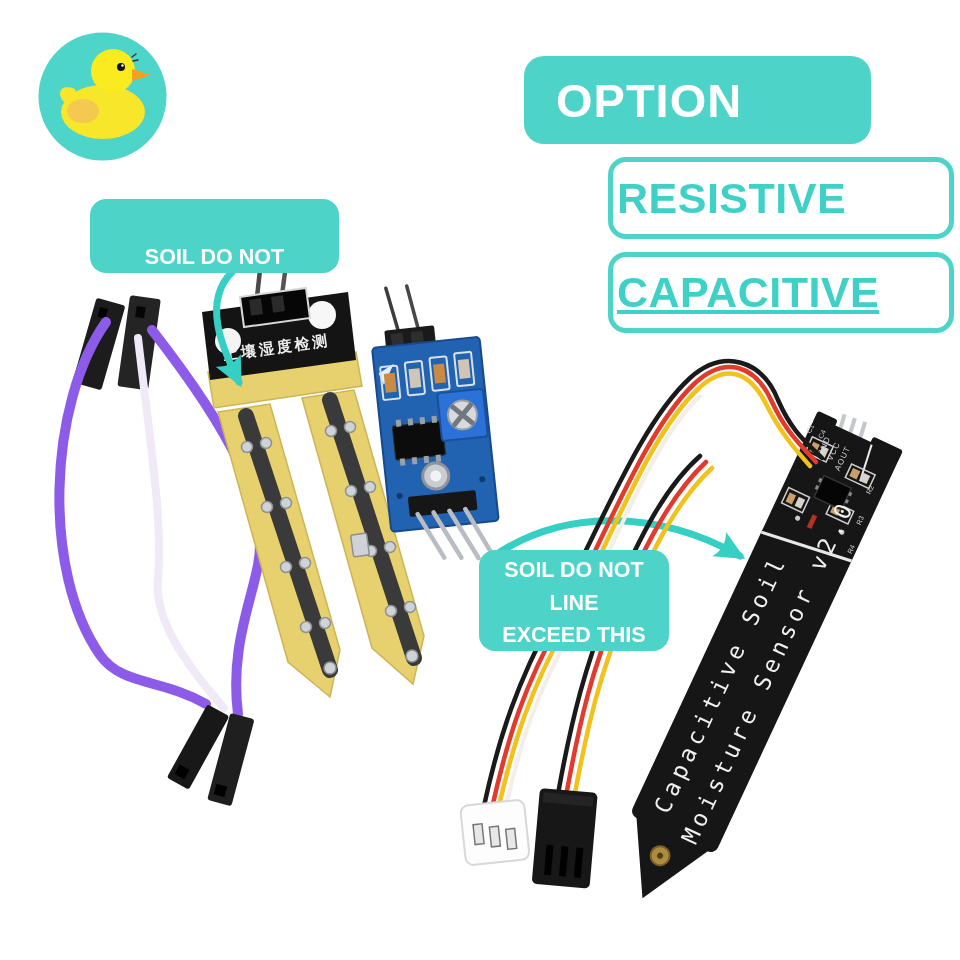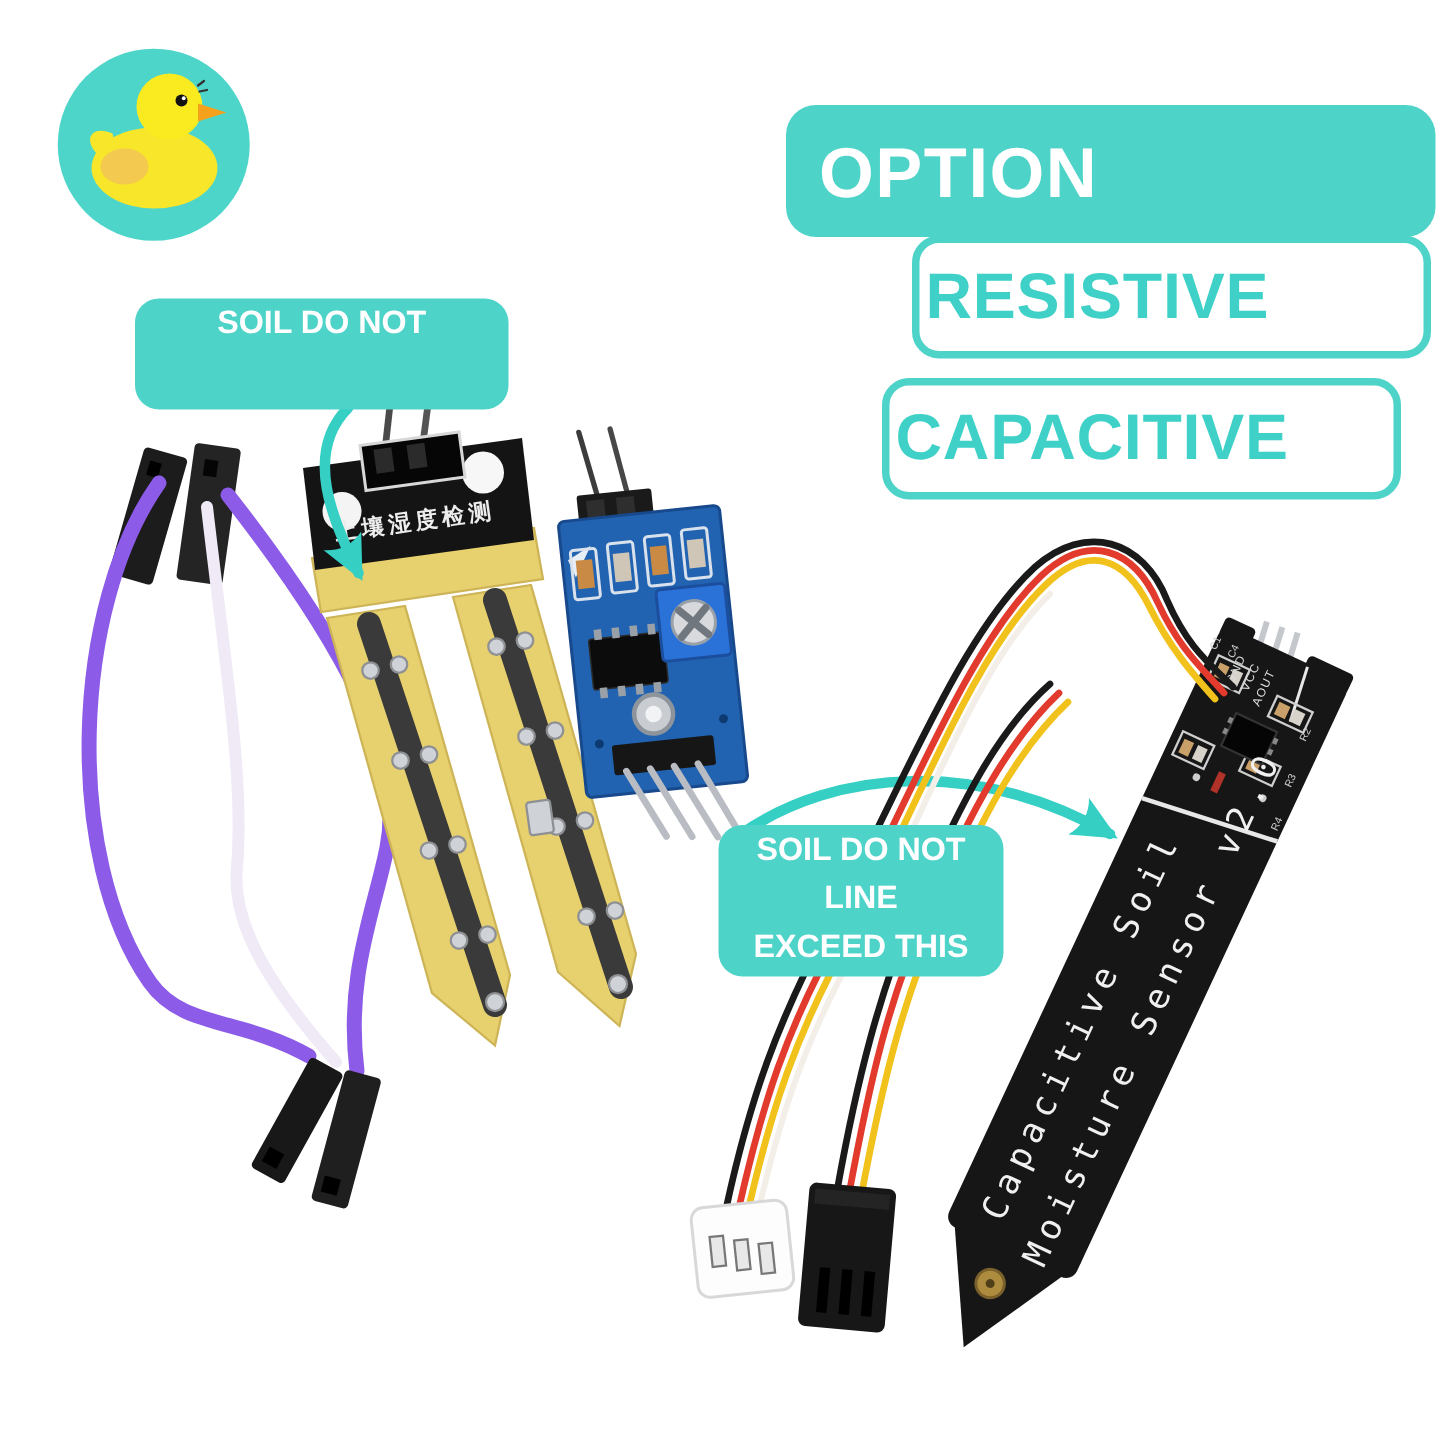--- a/index.html
+++ b/index.html
@@ -7,33 +7,33 @@
     width:960px;height:960px;position:relative;background:#ffffff;
     font-family:"Liberation Sans", sans-serif;overflow:hidden;
   }
   .abs{position:absolute;}
   #art{left:0;top:0;}
   .badge{
     position:absolute;background:#4ED3C9;color:#ffffff;font-weight:bold;
     display:flex;box-sizing:border-box;
   }
   #option-header{
-    left:524px;top:70px;width:433px;height:88px;border-radius:20px;
-    font-size:47px;align-items:center;padding-left:22px;letter-spacing:1px;
+    left:524px;top:56px;width:347px;height:88px;border-radius:20px;
+    font-size:47px;align-items:center;padding-left:32px;letter-spacing:1px;
   }
   .pill{
     position:absolute;background:#ffffff;border:5px solid #4ED3C9;color:#3FD1C7;
     font-weight:bold;font-size:43px;display:flex;align-items:center;
     padding-left:4px;border-radius:18px;box-sizing:border-box;letter-spacing:0.5px;
   }
   #opt-resistive{left:608px;top:157px;width:346px;height:82px;}
-  #opt-capacitive{left:588px;top:252px;width:346px;height:81px;}
+  #opt-capacitive{left:608px;top:252px;width:346px;height:81px;text-decoration:underline;}
   .callout{
     position:absolute;background:#4ED3C9;color:#fff;font-weight:bold;
-    text-align:center;display:flex;flex-direction:column;justify-content:flex-start;
+    text-align:center;display:flex;flex-direction:column;justify-content:flex-end;
     border-radius:16px;font-size:21.5px;line-height:1.5;
   }
   #callout-left{left:90px;top:199px;width:249px;height:74px;}
   #callout-right{left:479px;top:550px;width:190px;height:101px;}
   #duck-logo{left:37px;top:31px;}
 </style>
 </head>
 <body>
 
 <svg id="art" class="abs" width="960" height="960" viewBox="0 0 960 960">

